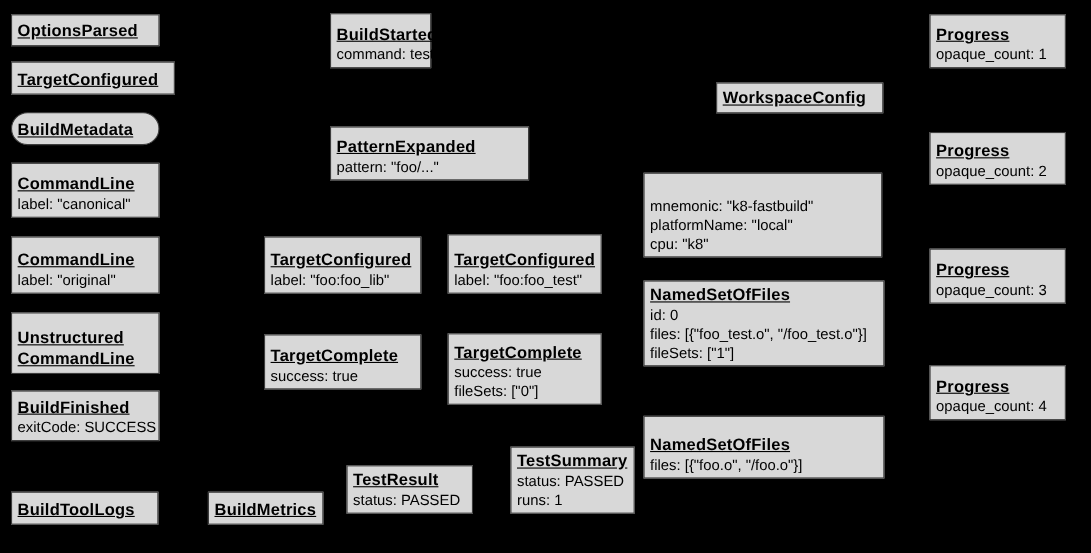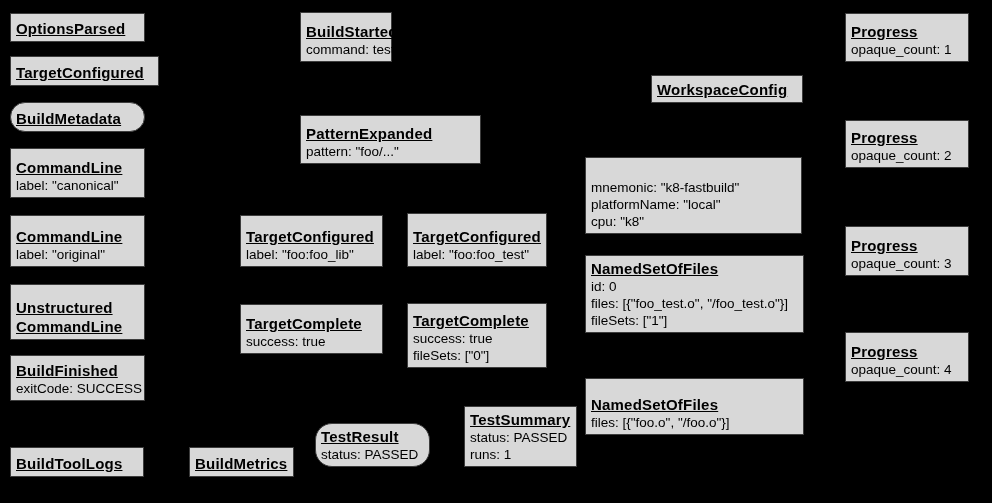--- a/index.html
+++ b/index.html
@@ -127,21 +127,21 @@
       </div>
       <div class="node-line">success: true</div>
     </div>
     <div class="node" style="left: 407px; top: 303px; width: 140px; min-height: 65px;">
       <div class="node-title">
         <span class="title-line">TargetComplete</span>
       </div>
       <div class="node-line">success: true</div>
       <div class="node-line">fileSets: ["0"]</div>
     </div>
-    <div class="node" style="left: 315px; top: 423px; width: 115px; min-height: 41px; border-radius: 17px;">
+    <div class="node" style="left: 315px; top: 423px; width: 115px; min-height: 41px;">
       <div class="node-title">
         <span class="title-line">TestResult</span>
       </div>
       <div class="node-line">status: PASSED</div>
     </div>
     <div class="node" style="left: 440px; top: 406px; width: 113px; min-height: 57px; margin-left: 24px;">
       <div class="node-title">
         <span class="title-line">TestSummary</span>
       </div>
       <div class="node-line">status: PASSED</div>

